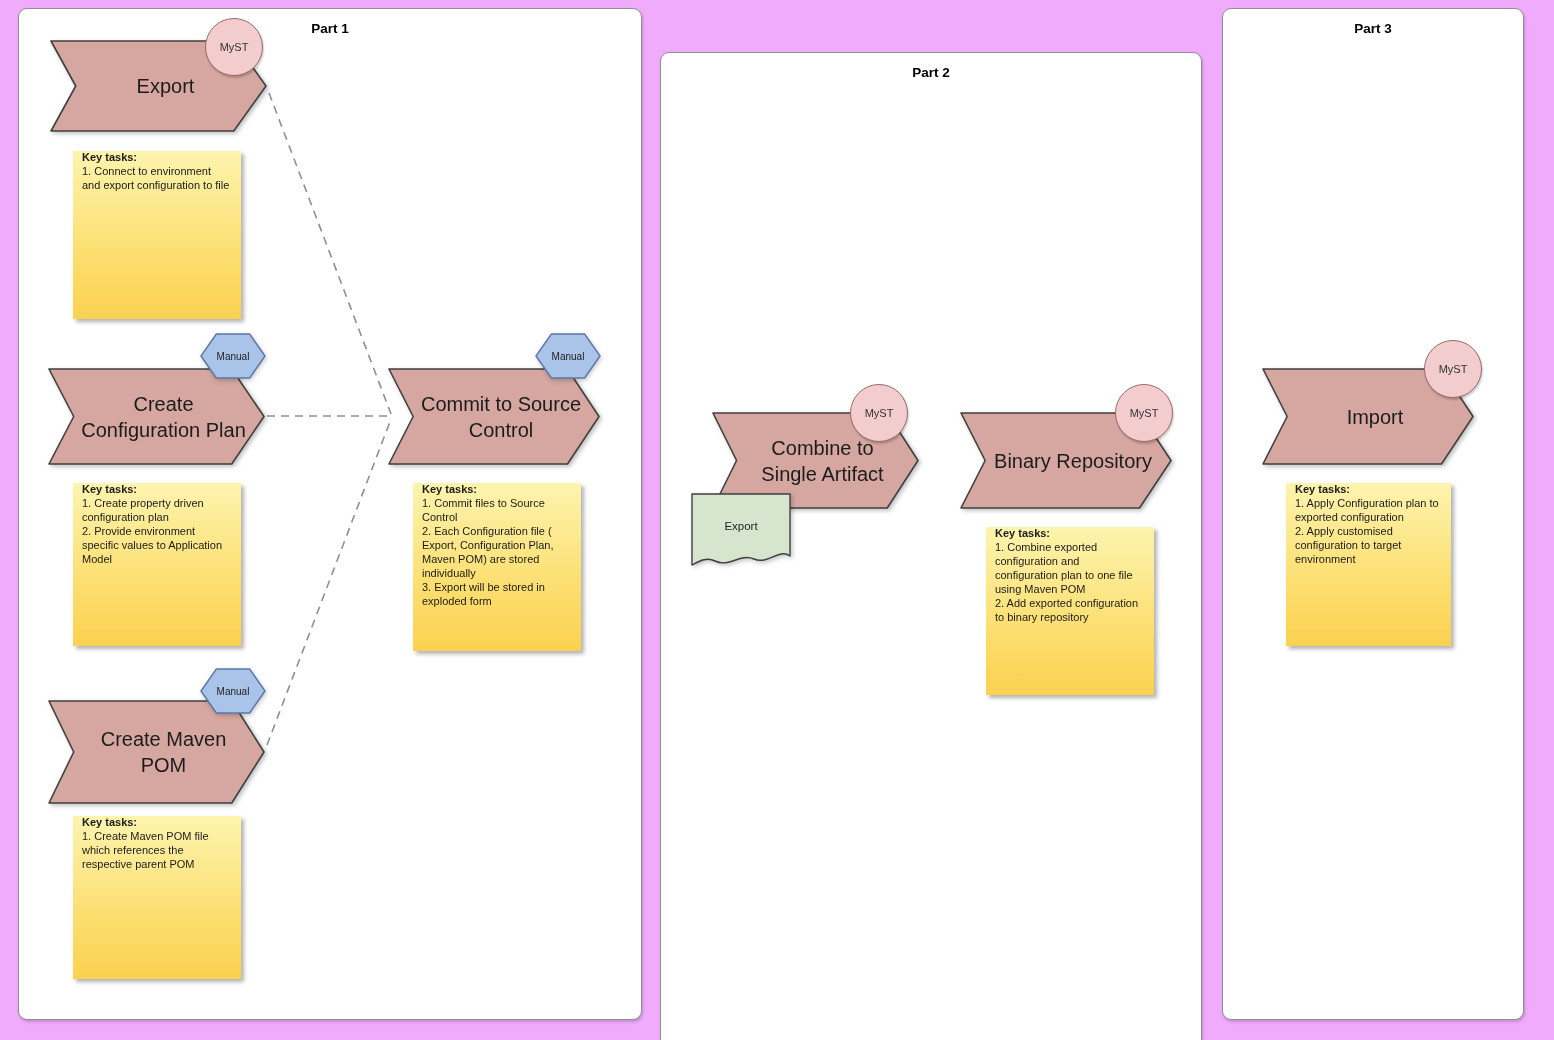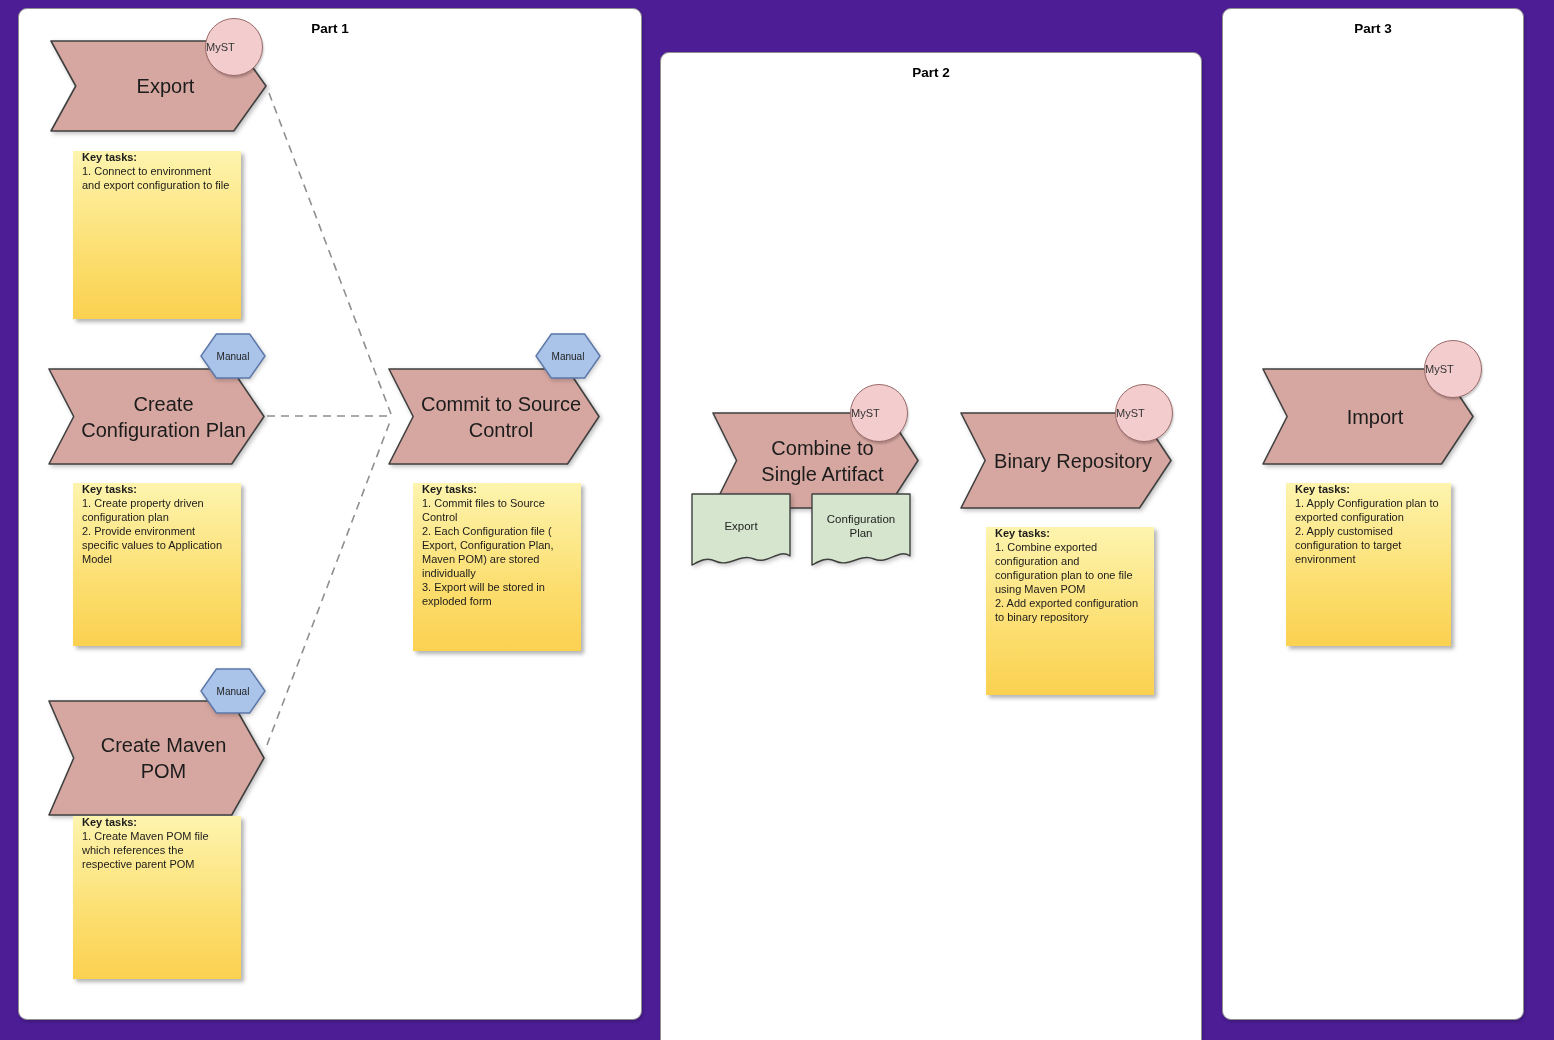--- a/index.html
+++ b/index.html
@@ -1,37 +1,37 @@
 <!DOCTYPE html>
 <html><head>
 <meta charset="utf-8">
 <style>
   html,body { margin:0; padding:0; background:#ffffff; }
   body { font-family:"Liberation Sans", sans-serif; }
-  .page { position:relative; width:1554px; height:1040px; background:#4c1d95; overflow:hidden; }
+  .page { position:relative; width:1554px; height:1040px; background:#f0abfc; overflow:hidden; }
 
   .panel { position:absolute; background:#ffffff; border:1px solid #8f8f8f; border-radius:9px;
            box-shadow:1px 2px 3px rgba(0,0,0,0.18); }
   .panel-title { position:absolute; top:12px; left:0; right:0; text-align:center;
                  font-weight:bold; font-size:13.5px; color:#000; }
 
   .connectors { position:absolute; left:0; top:0; z-index:1; }
   .connectors line { stroke:#8f8f8f; stroke-width:1.6; stroke-dasharray:8 6; fill:none; }
 
   .chevron { position:absolute; z-index:2; }
   .chevron svg { position:absolute; left:0; top:0; width:100%; height:100%; overflow:visible;
                  filter:drop-shadow(2px 2px 2px rgba(0,0,0,0.25)); }
   .chevron polygon { fill:#d6a7a0; stroke:#404040; stroke-width:1.6; vector-effect:non-scaling-stroke; stroke-linejoin:round; }
   .chevron-label { position:absolute; left:0; top:0; right:0; bottom:0; padding:4px 16px 4px 30px;
                    display:flex; align-items:center; justify-content:center; text-align:center;
                    font-size:20px; line-height:1.3; color:#1c1c1c; }
 
   .badge-circle { position:absolute; width:58px; height:58px; border-radius:50%;
                   background:#f3cdcd; border:1.5px solid #9b6a6a; z-index:6;
-                  display:flex; align-items:center; 
+                  display:flex; align-items:center; justify-content:center;
                   font-size:11px; color:#333; box-shadow:1px 2px 2px rgba(0,0,0,0.2); box-sizing:border-box; }
 
   .badge-hex { position:absolute; width:64px; height:44px; z-index:6; }
   .badge-hex svg { position:absolute; left:0; top:0; width:100%; height:100%; overflow:visible;
                    filter:drop-shadow(1px 2px 2px rgba(0,0,0,0.2)); }
   .badge-hex polygon { fill:#a9c3e9; stroke:#5c77a8; stroke-width:1.4; vector-effect:non-scaling-stroke; stroke-linejoin:round; }
   .hex-label { position:absolute; left:0; top:0; right:0; bottom:0; display:flex; align-items:center;
                justify-content:center; font-size:10px; color:#222; }
 
   .note { position:absolute; z-index:3; box-sizing:border-box; padding:0 9px;
@@ -106,21 +106,21 @@
       </svg>
       <div class="hex-label">Manual</div>
     </div>
     <div class="note" style="left:394px; top:474px; width:168px; height:168px;">
       <div class="note-title">Key tasks:</div>
       <div class="note-body">1. Commit files to Source Control
 2. Each Configuration file ( Export, Configuration Plan, Maven POM) are stored individually
 3. Export will be stored in exploded form</div>
     </div>
 
-    <div class="chevron" style="left:30px; top:692px; width:215px; height:114px;text-decoration:underline;">
+    <div class="chevron" style="left:30px; top:692px; width:215px; height:102px;text-decoration:underline;">
       <svg viewBox="0 0 100 100" preserveAspectRatio="none" aria-hidden="true">
         <polygon points="0,0 85,0 100,50 85,100 0,100 11.5,50"></polygon>
       </svg>
       <div class="chevron-label">Create Maven POM</div>
     </div>
     <div class="badge-hex" style="left:182px; top:660px;">
       <svg viewBox="0 0 100 100" preserveAspectRatio="none" aria-hidden="true">
         <polygon points="24,0 76,0 100,50 76,100 24,100 0,50"></polygon>
       </svg>
       <div class="hex-label">Manual</div>
@@ -144,26 +144,20 @@
       <span>MyST</span>
     </div>
 
     <div class="doc" style="left:30px; top:440px; width:100px; height:80px;">
       <svg viewBox="0 0 100 80" preserveAspectRatio="none" aria-hidden="true">
         <path d="M1,1 L99,1 L99,63 C88,55 77,72 63,66 C49,60 38,75 24,68 C15,63.5 7,69 1,72 Z"></path>
       </svg>
       <div class="doc-label">Export</div>
     </div>
 
-    <div class="doc" style="left:150px; top:440px; width:100px; height:80px;">
-      <svg viewBox="0 0 100 80" preserveAspectRatio="none" aria-hidden="true">
-        <path d="M1,1 L99,1 L99,63 C88,55 77,72 63,66 C49,60 38,75 24,68 C15,63.5 7,69 1,72 Z"></path>
-      </svg>
-      <div class="doc-label">Configuration Plan</div>
-    </div>
 
     <div class="chevron" style="left:300px; top:360px; width:210px; height:95px;">
       <svg viewBox="0 0 100 100" preserveAspectRatio="none" aria-hidden="true">
         <polygon points="0,0 85,0 100,50 85,100 0,100 11.5,50"></polygon>
       </svg>
       <div class="chevron-label">Binary Repository</div>
     </div>
     <div class="badge-circle" style="left:454px; top:331px;">
       <span>MyST</span>
     </div>

